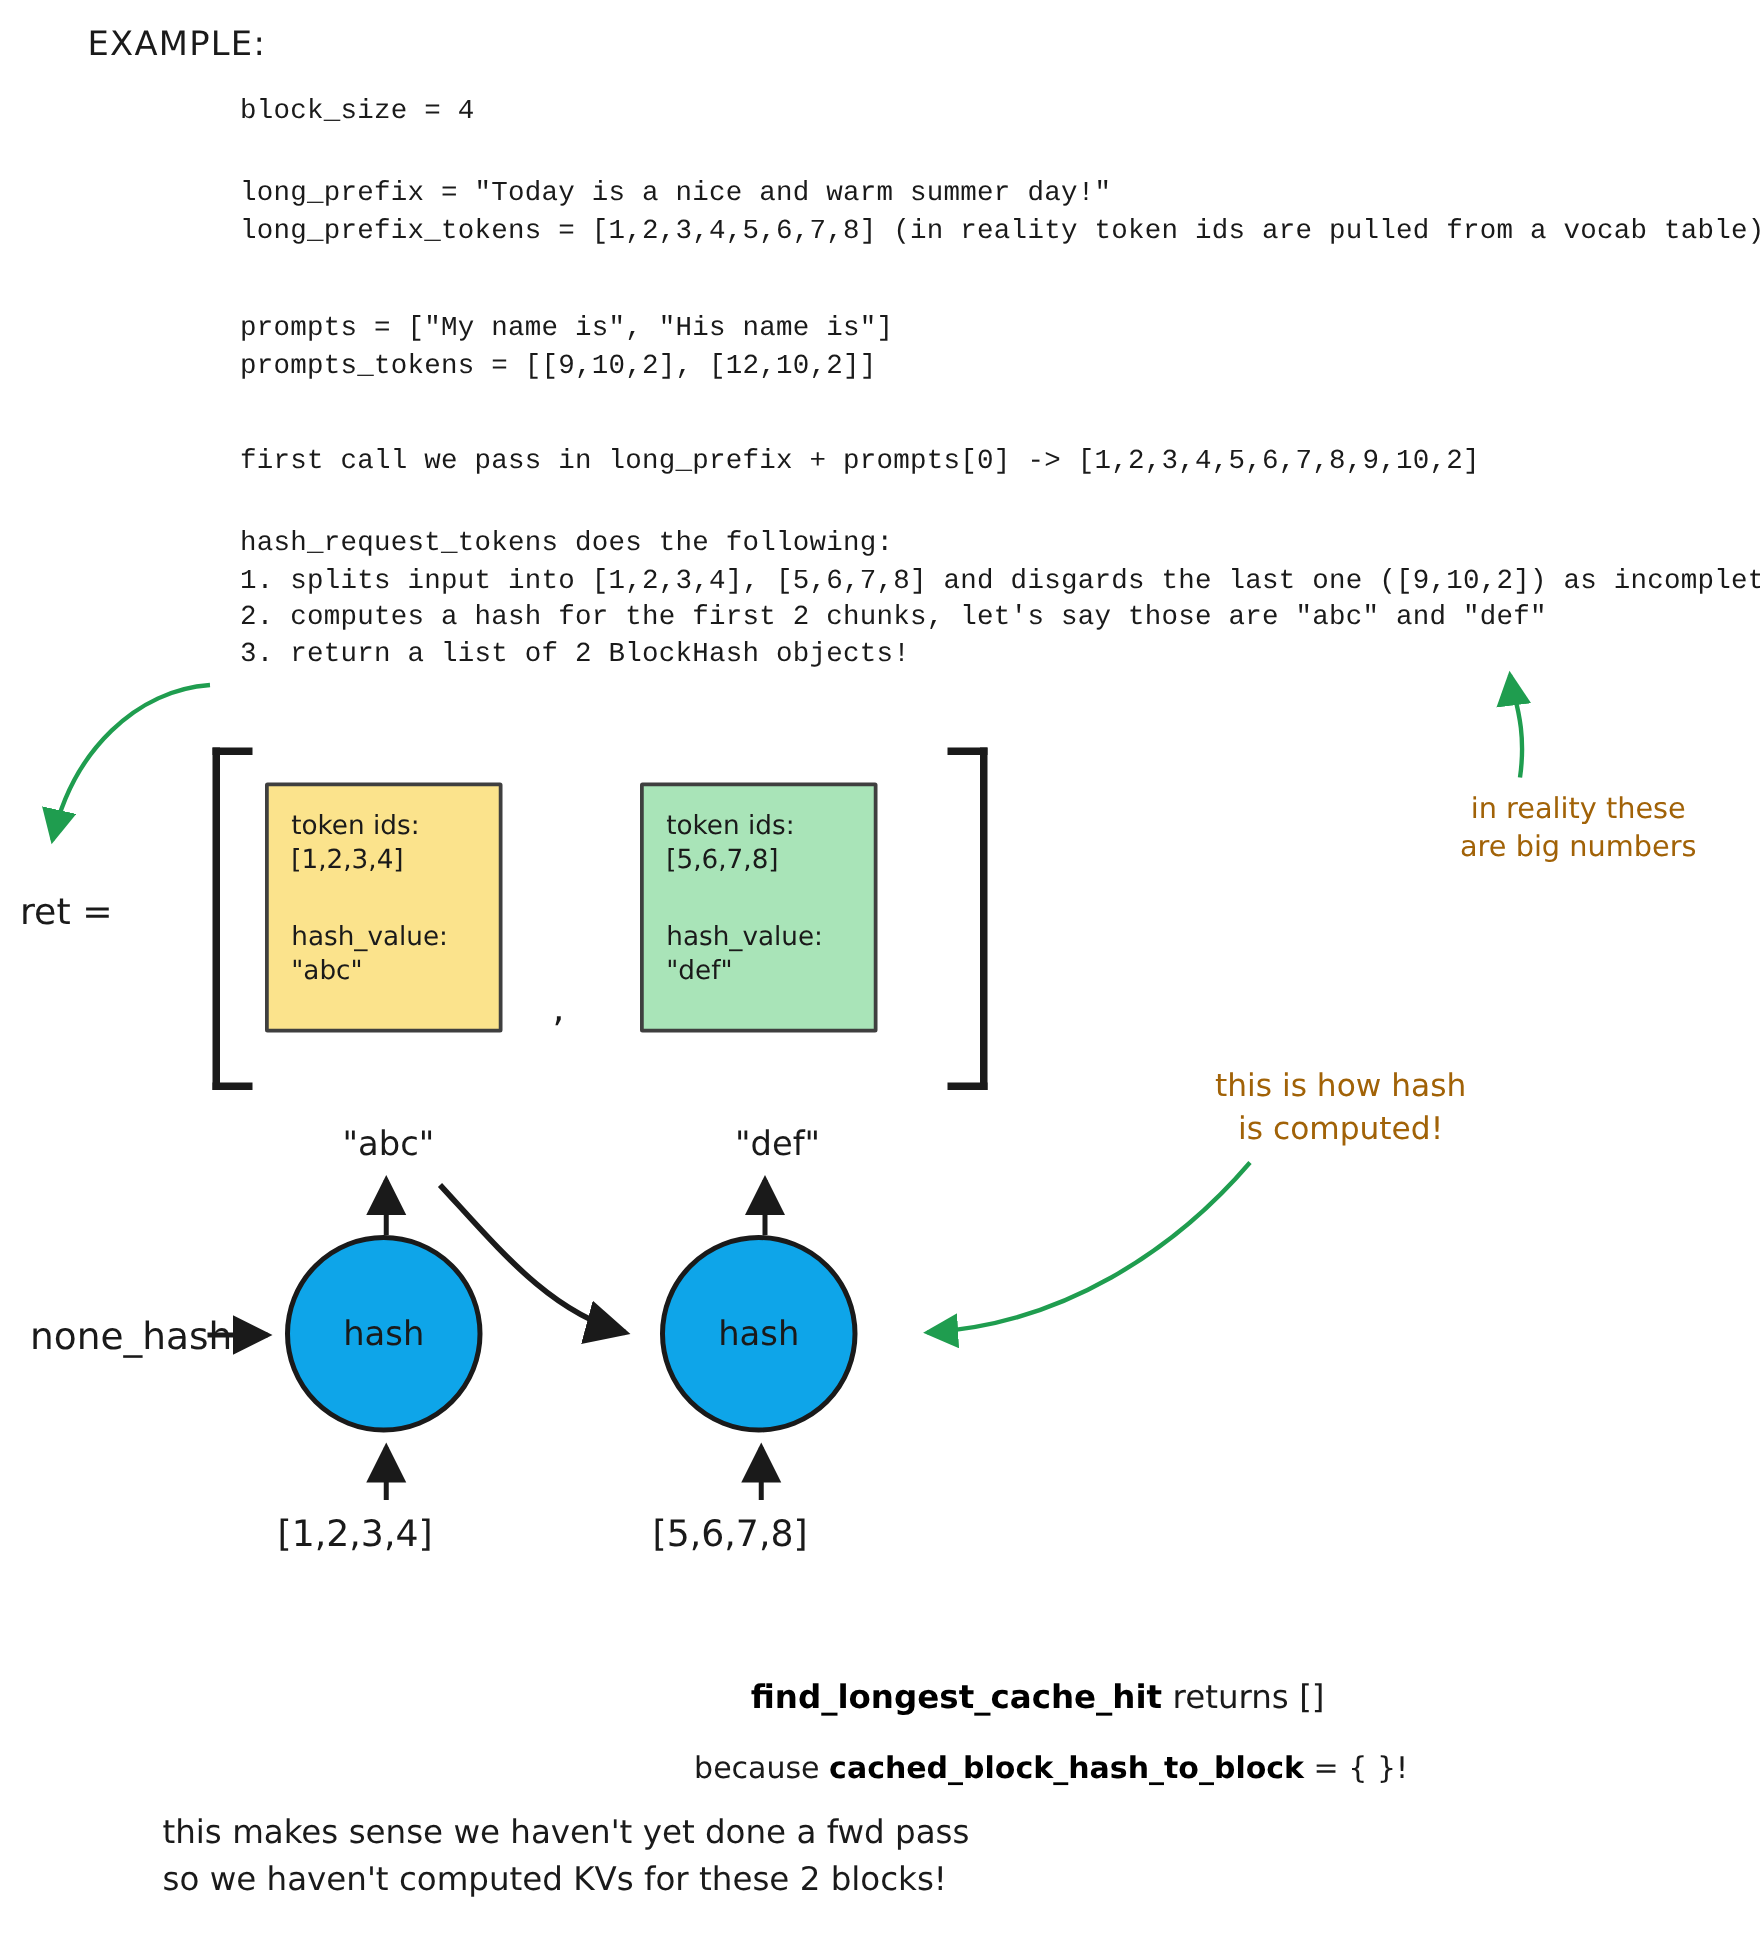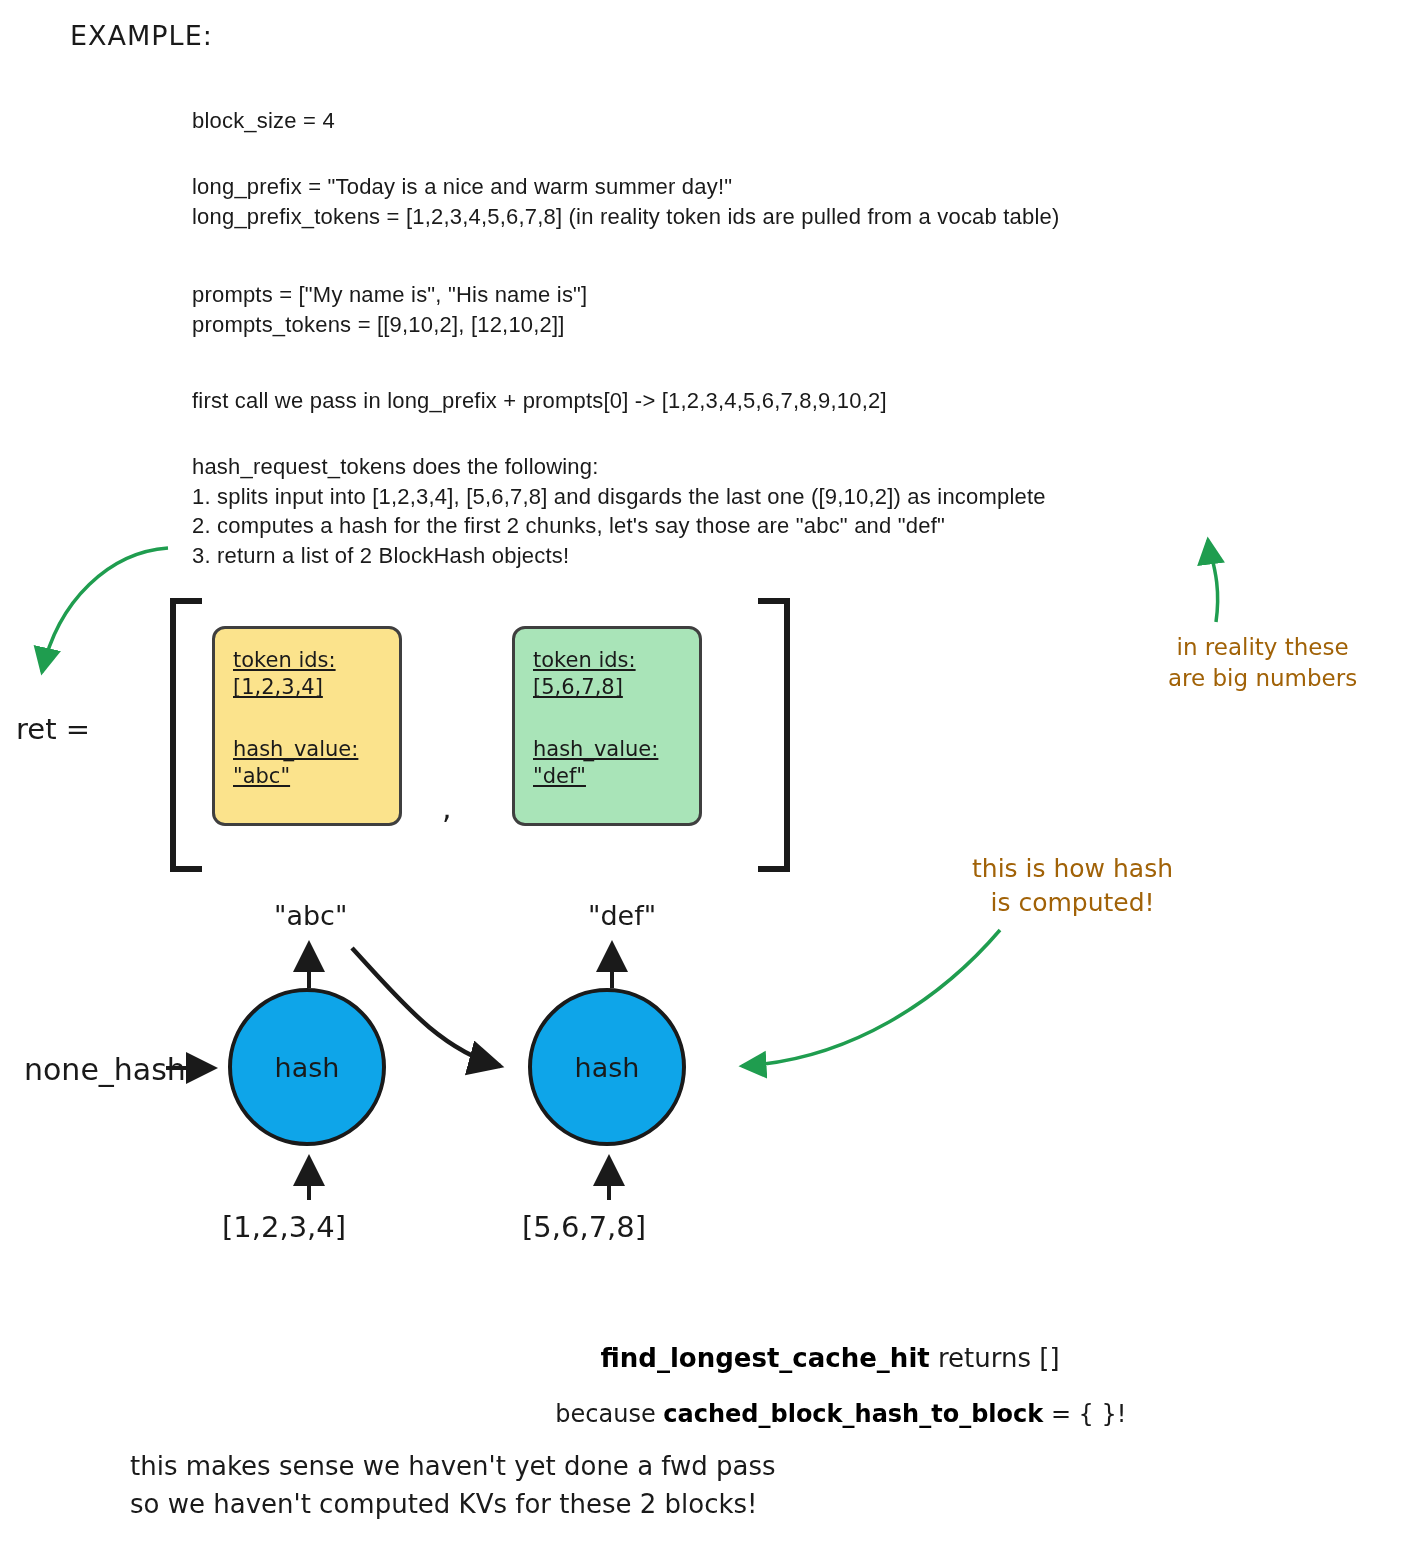--- a/index.html
+++ b/index.html
@@ -23,23 +23,22 @@
 
   
   #example-heading {
     left: 70px; top: 18px;
     font-size: 27px;
     letter-spacing: 1px;
     font-family: "DejaVu Sans", sans-serif;
   }
   .code-line {
     font-size: 22px;
-    font-family: Liberation Sans, sans-serif;
+    font-family: Liberation Mono, monospace;
     letter-spacing: 0.2px;
-    margin-top: 32px;
   }
   #blk-blocksize { left: 192px; top: 74px; }
   #blk-prefix    { left: 192px; top: 140px; }
   #blk-prompts   { left: 192px; top: 248px; }
   #blk-firstcall { left: 192px; top: 354px; }
   #blk-hashreq   { left: 192px; top: 420px; }
 
   
   #ret-label {
     left: 16px; top: 710px;
@@ -62,26 +61,25 @@
     position: absolute;
     left: 272px; top: 190px;
     font-size: 30px;
   }
 
   .block-card {
     position: absolute;
     width: 190px;
     height: 200px;
     border: 3px solid #3f3f3f;
-    border-radius: 13px;
+    border-radius: 2px;
     box-sizing: border-box;
     padding: 18px 16px 0 18px;
     font-size: 21px;
     line-height: 1.3;
-    text-decoration: underline;
   }
   #card-0 { left: 42px;  top: 28px; background: #fbe38c; }
   #card-1 { left: 342px; top: 28px; background: #a9e4b8; }
   .card-field { white-space: pre; }
   .card-gap { height: 34px; }
 
   
   .green-note {
     color: #a16207;
     font-size: 23px;

